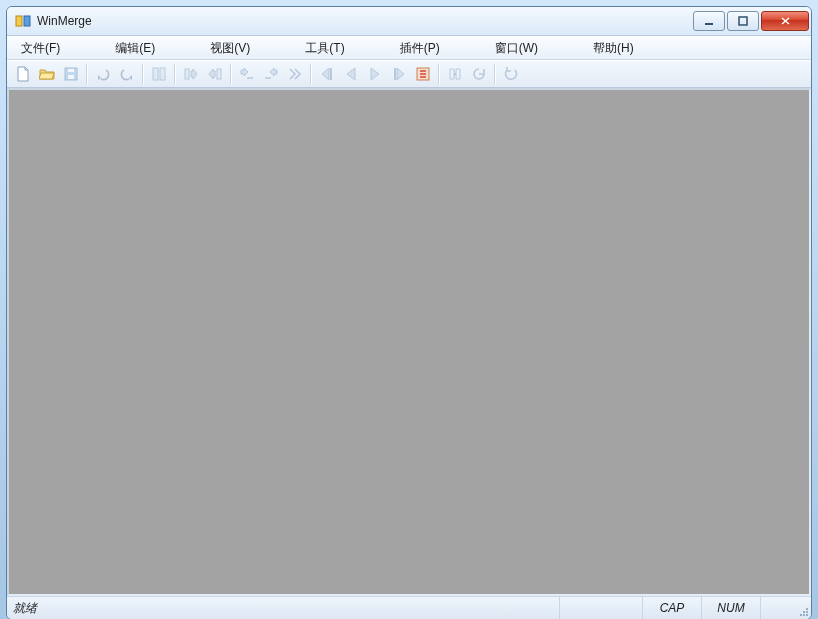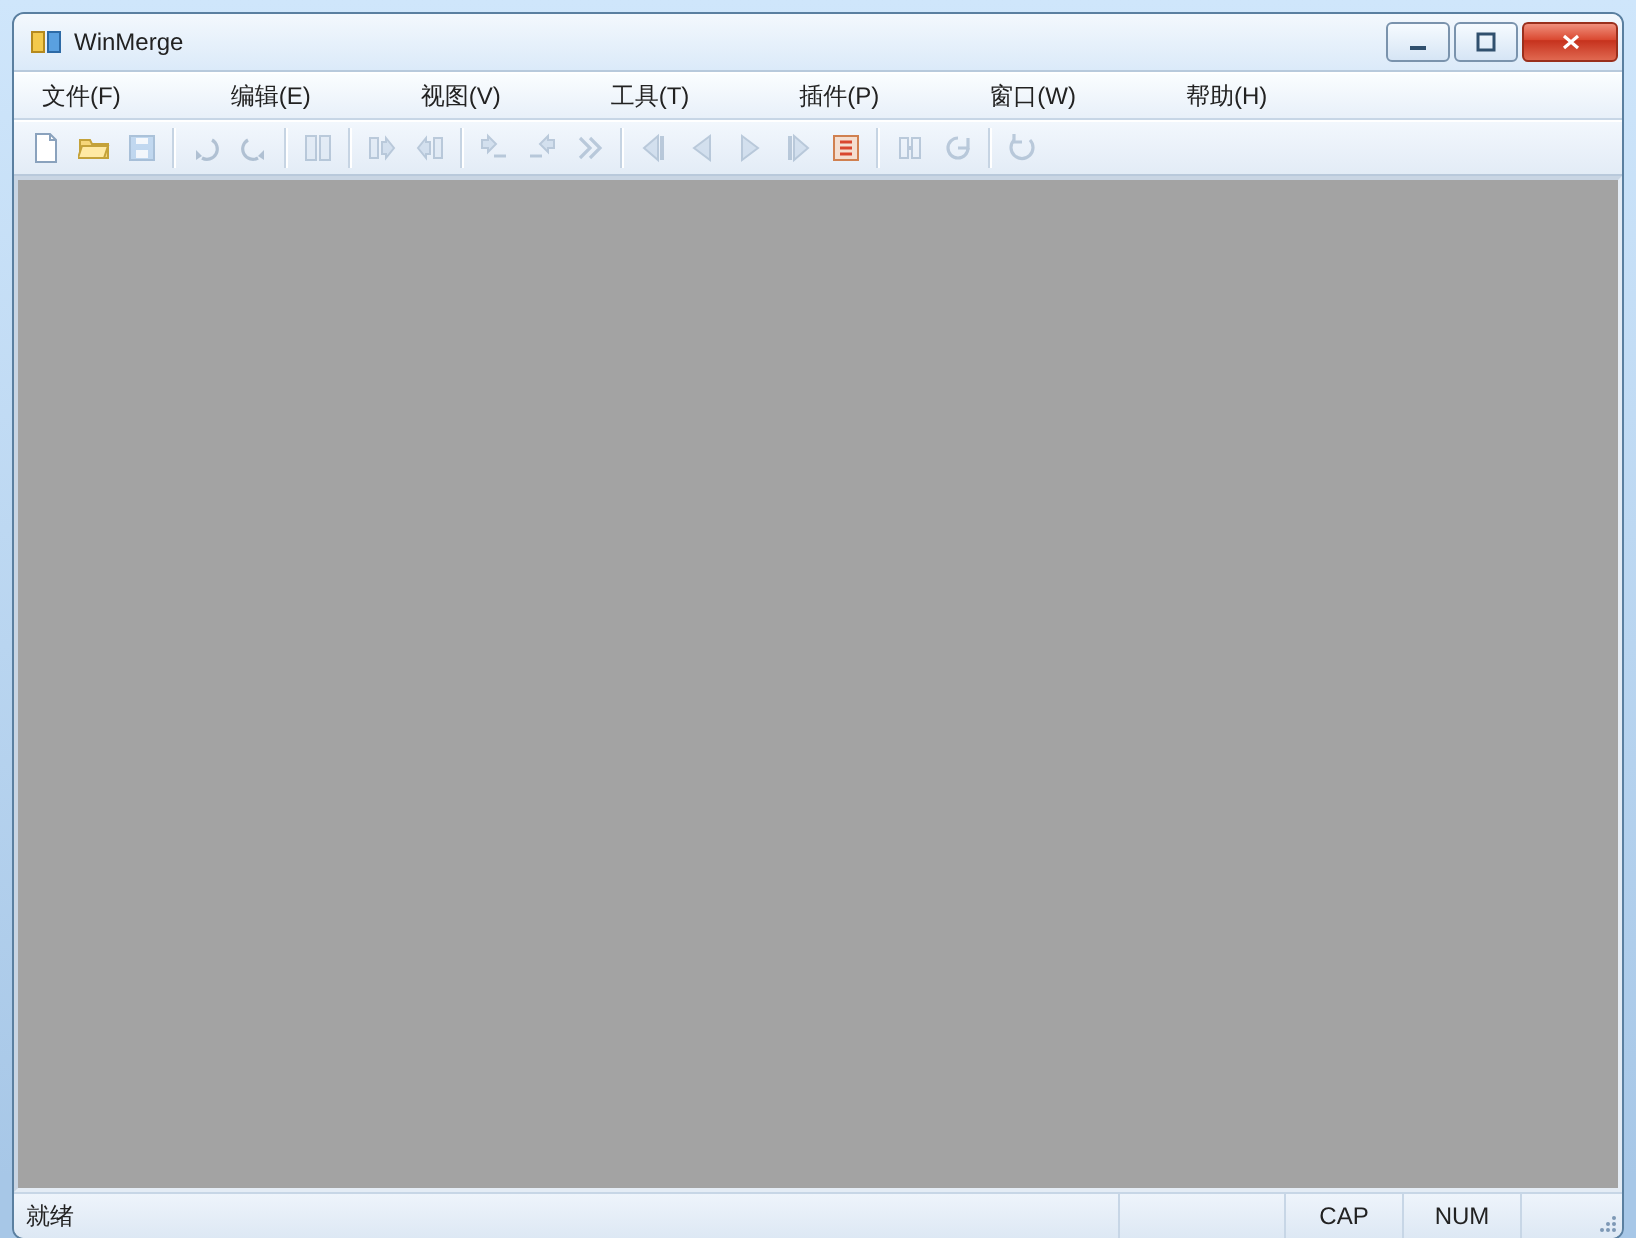--- a/index.html
+++ b/index.html
@@ -144,20 +144,21 @@
   }
 
   
   .statusbar {
     height: 22px;
     background: linear-gradient(#eef4fb, #dde8f4);
     border-top: 1px solid #c7d6e6;
     display: flex;
     align-items: stretch;
     color: #222;
+    font-style: italic;
   }
   .statusbar .pane {
     border-right: 1px solid #c7d6e6;
     padding: 0 6px;
     display: inline-flex;
     align-items: center;
     white-space: nowrap;
   }
   .statusbar .pane.main { flex: 1; }
   .statusbar .pane.small { width: 46px; justify-content: center; }

